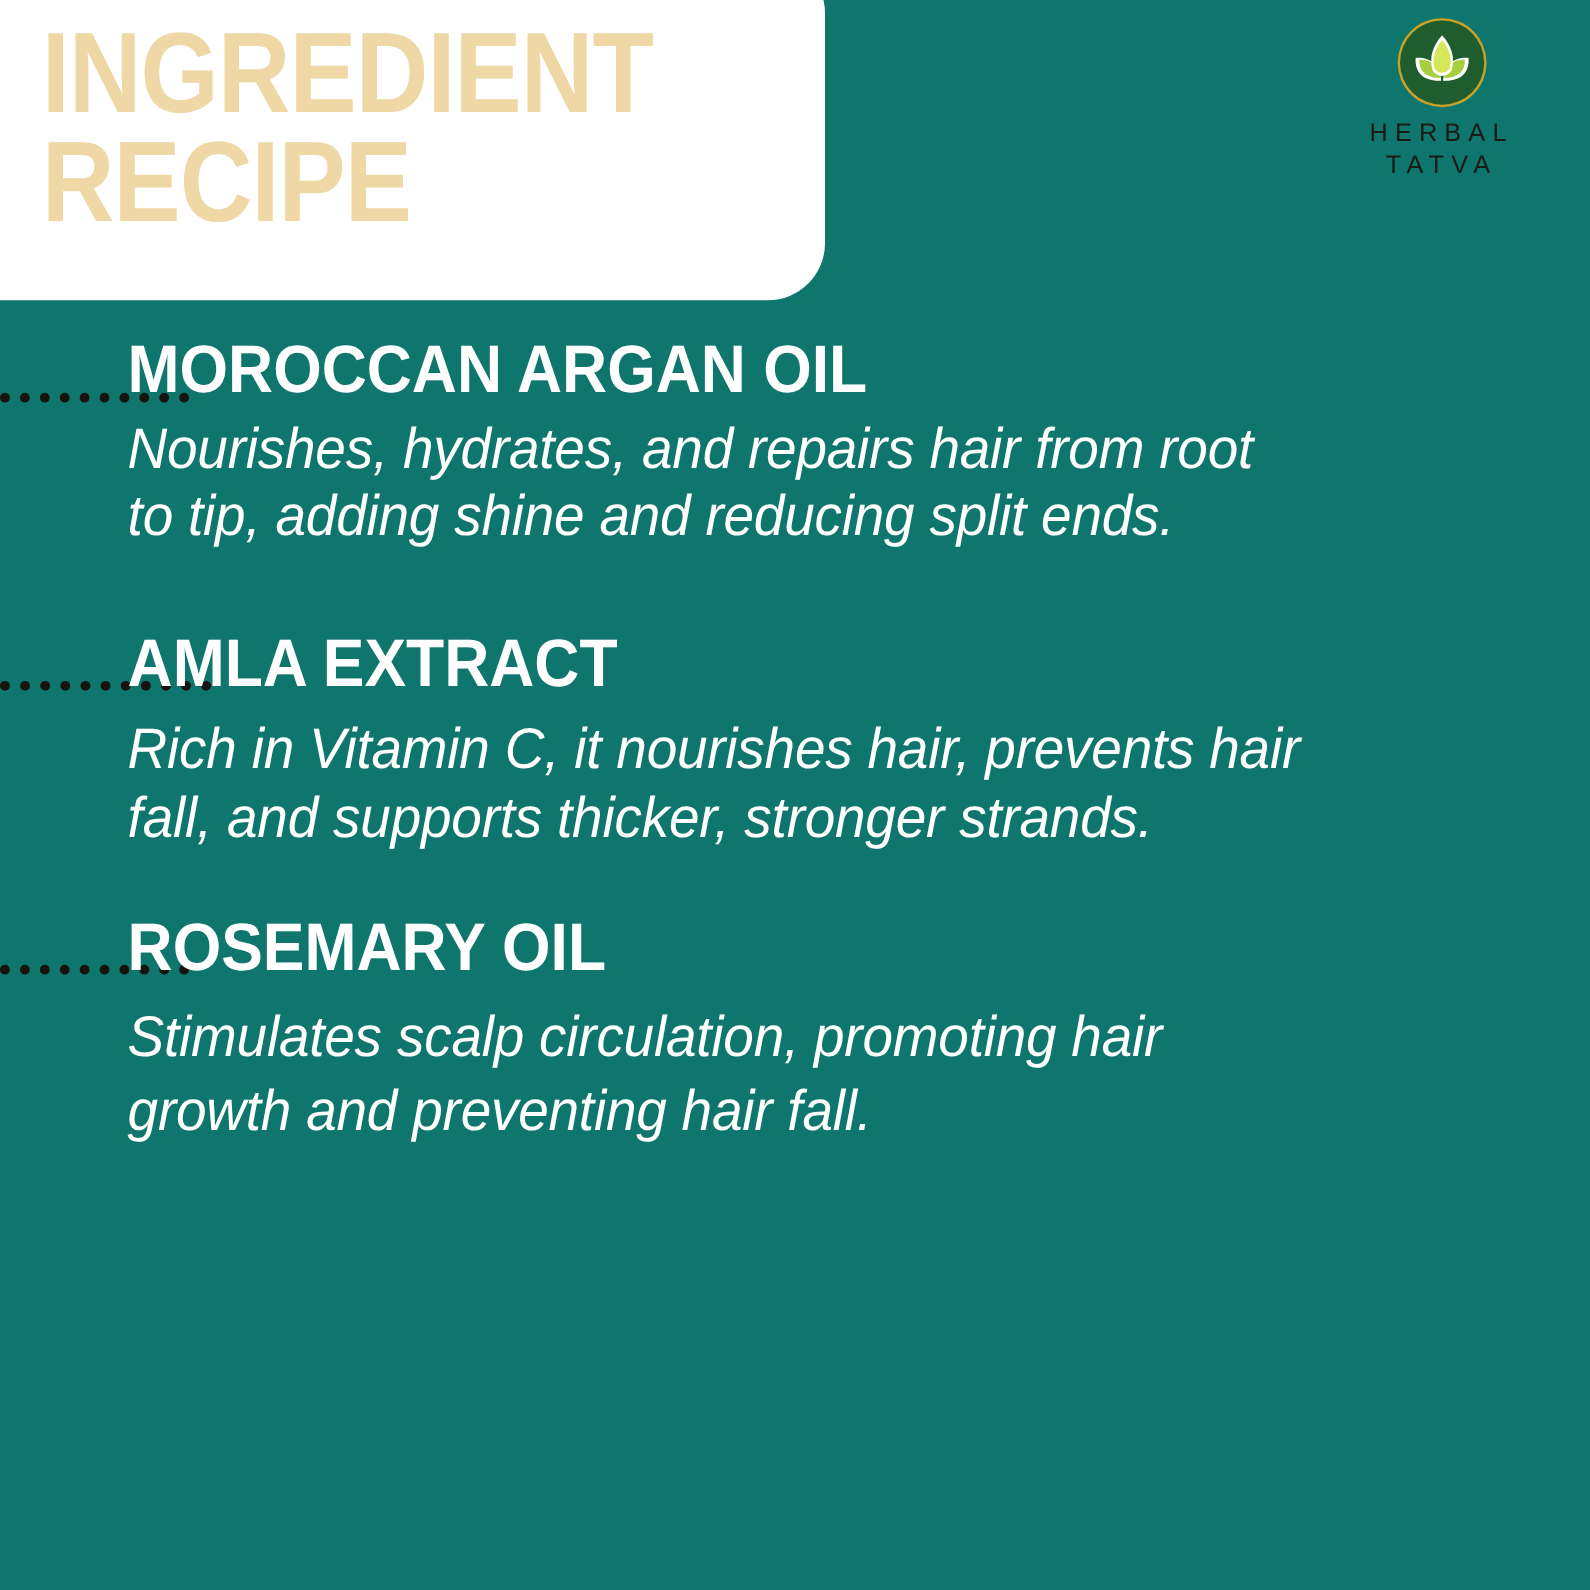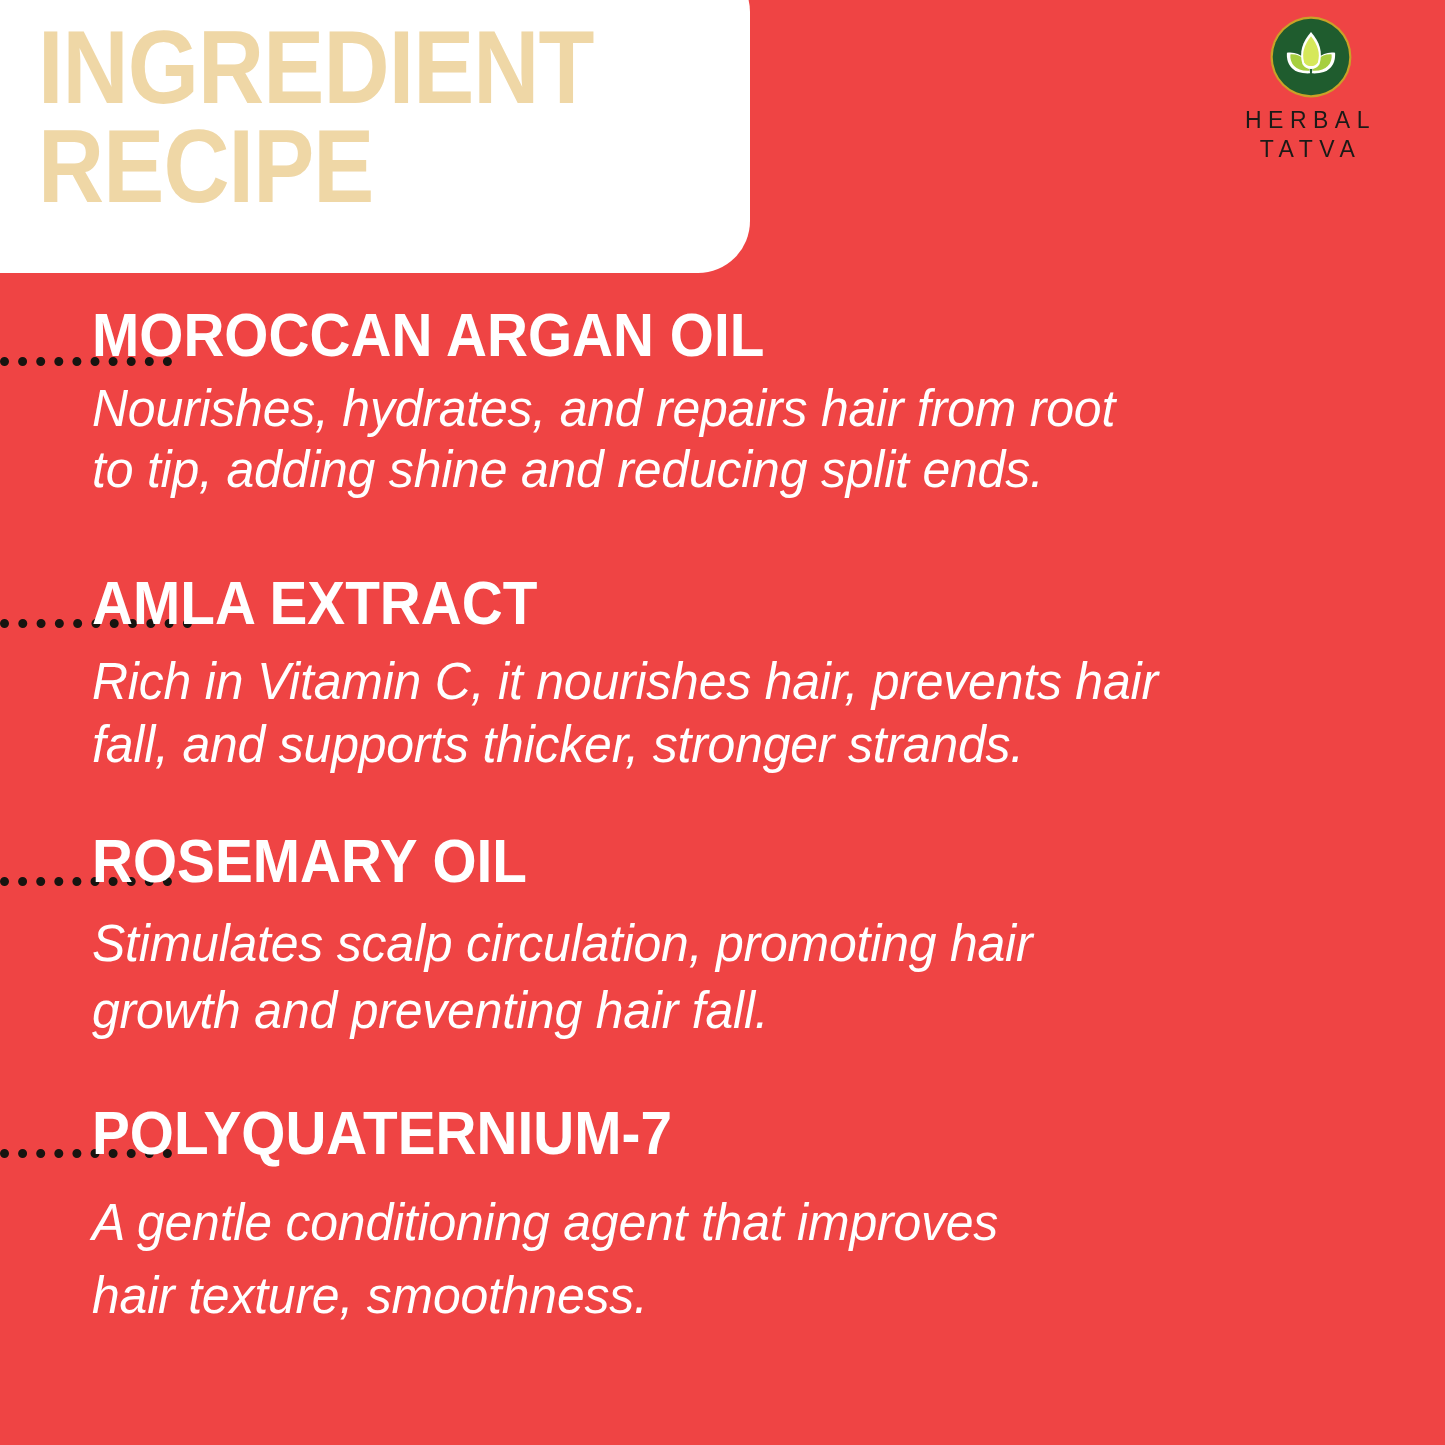--- a/index.html
+++ b/index.html
@@ -12,21 +12,21 @@
     height: 1445px;
     overflow: hidden;
     background: #f2d9a8;
     font-family: "Liberation Sans", sans-serif;
     position: relative;
   }
 
   #page-root {
     position: absolute;
     inset: 0;
-    background: #ef4444;
+    background: #0f766e;
     overflow: hidden;
   }
 
   
   .title-card {
     position: absolute;
     left: -60px;
     top: -40px;
     width: 810px;
     height: 313px;
@@ -93,21 +93,21 @@
 
   .leader {
     position: absolute;
     left: 0;
     width: 175px;
     height: 0;
     border-top: 9px dotted #171410;
   }
 
   .item-body {
-    margin-left: 92px;
+    margin-left: 116px;
     padding-right: 0;
   }
 
   .item-name {
     color: #ffffff;
     font-family: "Liberation Sans Narrow", "Liberation Sans", sans-serif;
     font-weight: 700;
     font-size: 61px;
     line-height: 1.0;
     letter-spacing: 0px;
@@ -195,23 +195,15 @@
 
     <div class="item" id="item-1">
       <div class="leader"></div>
       <div class="item-body">
         <div class="item-name">ROSEMARY OIL</div>
         <div class="item-desc">Stimulates scalp circulation, promoting hair
 growth and preventing hair fall.</div>
       </div>
     </div>
 
-    <div class="item" id="item-3">
-      <div class="leader"></div>
-      <div class="item-body">
-        <div class="item-name">POLYQUATERNIUM-7</div>
-        <div class="item-desc">A gentle conditioning agent that improves
-hair texture, smoothness.</div>
-      </div>
-    </div>
 
   </div>
 </div>
 
 </body></html>

